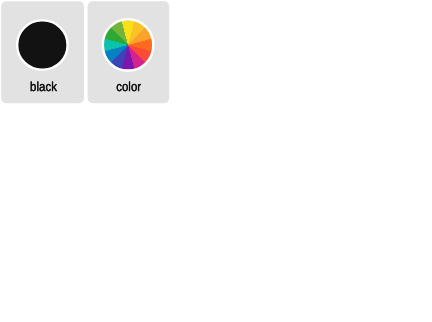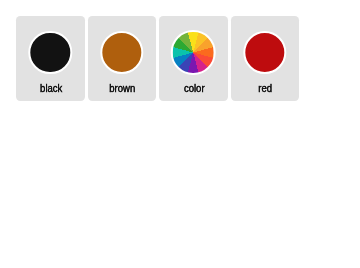--- a/index.html
+++ b/index.html
@@ -1,19 +1,19 @@
 <!DOCTYPE html>
 <html><head>
 <meta charset="utf-8">
 <title>Color swatches</title>
 <style>
   html,body{margin:0;padding:0;}
   body{width:360px;height:268px;background:#ffffff;overflow:hidden;
        font-family:"Liberation Sans",sans-serif;-webkit-font-smoothing:antialiased;}
-  #grid{display:flex;flex-wrap:wrap;column-gap:3px;row-gap:3px;padding:16px;
+  #grid{display:flex;flex-wrap:wrap;column-gap:3px;row-gap:3px;padding:1px;
         box-sizing:border-box;width:360px;}
   .card{width:68.5px;height:85px;background:#e2e2e2;border-radius:4.2px;
         box-sizing:border-box;position:relative;}
   .swatch{position:absolute;left:50%;top:14.7px;transform:translateX(-50%);
           width:39.4px;height:39.4px;border-radius:50%;border:2.6px solid #ffffff;
           box-sizing:content-box;}
   .swatch.wheel{width:40.6px;height:40.6px;border-width:2px;top:14.1px;}
   .lbl{position:absolute;top:66.8px;left:0.6px;right:-0.6px;text-align:center;
        font-size:10.85px;line-height:1;color:#0f0f0f;
        -webkit-text-stroke:0.3px #0f0f0f;text-shadow:0 0 0.4px rgba(0,0,0,0.8);
@@ -21,24 +21,16 @@
 </style>
 </head>
 <body>
 
 <div id="grid">
   <div class="card">
     <div class="swatch" style="background: rgb(18, 18, 18);"></div>
     <div class="lbl">black</div>
   </div>
   <div class="card">
-    <div class="swatch" style="background: rgb(175, 95, 13);"></div>
-    <div class="lbl">brown</div>
-  </div>
-  <div class="card">
     <div class="swatch wheel" style="background: conic-gradient(from -15deg, rgb(250, 224, 25) 0deg, rgb(250, 224, 25) 30deg, rgb(251, 194, 38) 30deg, rgb(251, 194, 38) 60deg, rgb(249, 162, 44) 60deg, rgb(249, 162, 44) 90deg, rgb(251, 106, 30) 90deg, rgb(251, 106, 30) 120deg, rgb(251, 75, 54) 120deg, rgb(251, 75, 54) 150deg, rgb(213, 34, 140) 150deg, rgb(213, 34, 140) 180deg, rgb(123, 23, 176) 180deg, rgb(123, 23, 176) 210deg, rgb(58, 68, 182) 210deg, rgb(58, 68, 182) 240deg, rgb(6, 128, 195) 240deg, rgb(6, 128, 195) 270deg, rgb(11, 194, 172) 270deg, rgb(11, 194, 172) 300deg, rgb(43, 169, 51) 300deg, rgb(43, 169, 51) 330deg, rgb(116, 180, 59) 330deg, rgb(116, 180, 59) 360deg);"></div>
     <div class="lbl">color</div>
-  </div>
-  <div class="card">
-    <div class="swatch" style="background: rgb(190, 12, 14);"></div>
-    <div class="lbl">red</div>
   </div>
 </div>
 
 </body></html>

